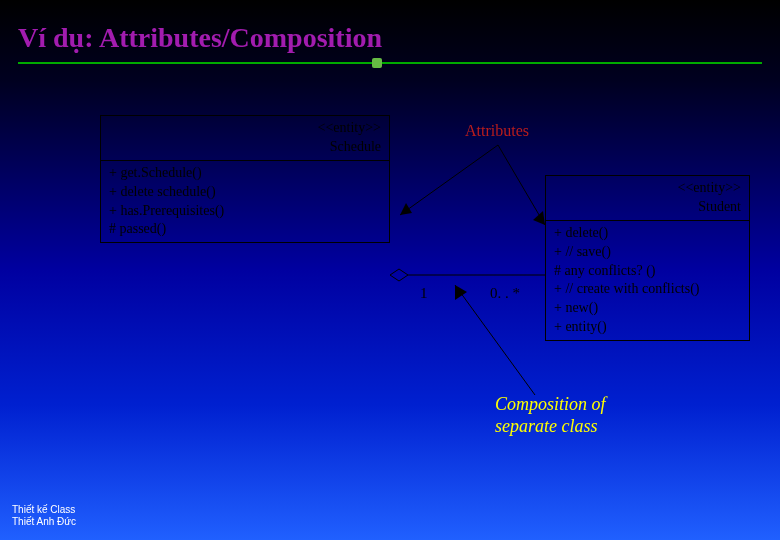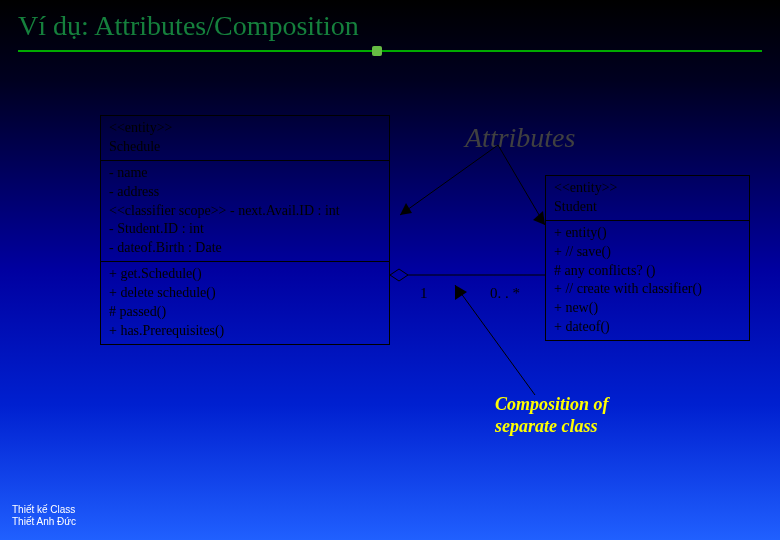--- a/index.html
+++ b/index.html
@@ -6,24 +6,24 @@
 body {
   width: 780px;
   height: 540px;
   background: linear-gradient(to bottom, #000000 0%, #000020 15%, #0000a0 50%, #0020d0 75%, #2060ff 100%);
   font-family: "Times New Roman", serif;
   color: #000;
   position: relative;
   overflow: hidden;
 }
 .title {
-  color: #15803d;
+  color: #a21caf;
   font-size: 28px;
-  font-weight: normal;
-  padding: 10px 18px 6px;
+  font-weight: bold;
+  padding: 22px 18px 6px;
 }
 .rule {
   position: relative;
   height: 6px;
   margin: 0 18px 8px;
 }
 .rule-line {
   position: absolute;
   top: 2px;
   left: 0; right: 0;
@@ -44,38 +44,36 @@
   border: 1px solid #000;
   background: transparent;
   font-size: 14px;
 }
 .uml-comp {
   border-bottom: 1px solid #000;
   padding: 3px 8px;
   line-height: 1.35;
 }
 .uml-comp:last-child { border-bottom: none; }
-.uml-title { text-align: left; }
+.uml-title { text-align: right; }
 .label-attr {
   position: absolute;
   left: 465px;
   top: 122px;
-  color: #404040;
-  font-style: italic;
-  font-size: 28px;
+  color: #b91c1c;
+  font-size: 16px;
 }
 .label-comp {
   position: absolute;
   left: 495px;
   top: 394px;
   color: #ffff00;
   font-style: italic;
   font-size: 18px;
   line-height: 1.2;
-  font-weight: bold;
 }
 .mult1 {
   position: absolute;
   left: 420px;
   top: 285px;
   font-size: 15px;
 }
 .mult2 {
   position: absolute;
   left: 490px;
@@ -107,46 +105,39 @@
   <div class="rule-line"></div>
   <div class="rule-marker"></div>
 </div>
 
 <div class="uml-box" style="left:100px; top:115px; width:290px;">
   <div class="uml-comp uml-title">
     <span>&lt;&lt;entity&gt;&gt;</span><br>
     <span>Schedule</span>
   </div>
   <div class="uml-comp">
-    <div>- name</div>
-    <div>- address</div>
-    <div>&lt;&lt;classifier scope&gt;&gt; - next.Avail.ID : int</div>
-    <div>- Student.ID : int</div>
-    <div>- dateof.Birth : Date</div>
-  </div>
-  <div class="uml-comp">
     <div>+ get.Schedule()</div>
     <div>+ delete schedule()</div>
+    <div>+ has.Prerequisites()</div>
     <div># passed()</div>
-    <div>+ has.Prerequisites()</div>
   </div>
 </div>
 
 <div class="uml-box" style="left:545px; top:175px; width:205px;">
   <div class="uml-comp uml-title">
     <span>&lt;&lt;entity&gt;&gt;</span><br>
     <span>Student</span>
   </div>
   <div class="uml-comp">
-    <div>+ entity()</div>
+    <div>+ delete()</div>
     <div>+ // save()</div>
     <div># any conflicts? ()</div>
-    <div>+ // create with classifier()</div>
+    <div>+ // create with conflicts()</div>
     <div>+ new()</div>
-    <div>+ dateof()</div>
+    <div>+ entity()</div>
   </div>
 </div>
 
 <div class="label-attr">Attributes</div>
 <div class="label-comp">
   <span style="white-space:pre-line">Composition of
 separate class</span>
 </div>
 
 <div class="mult1">1</div>

